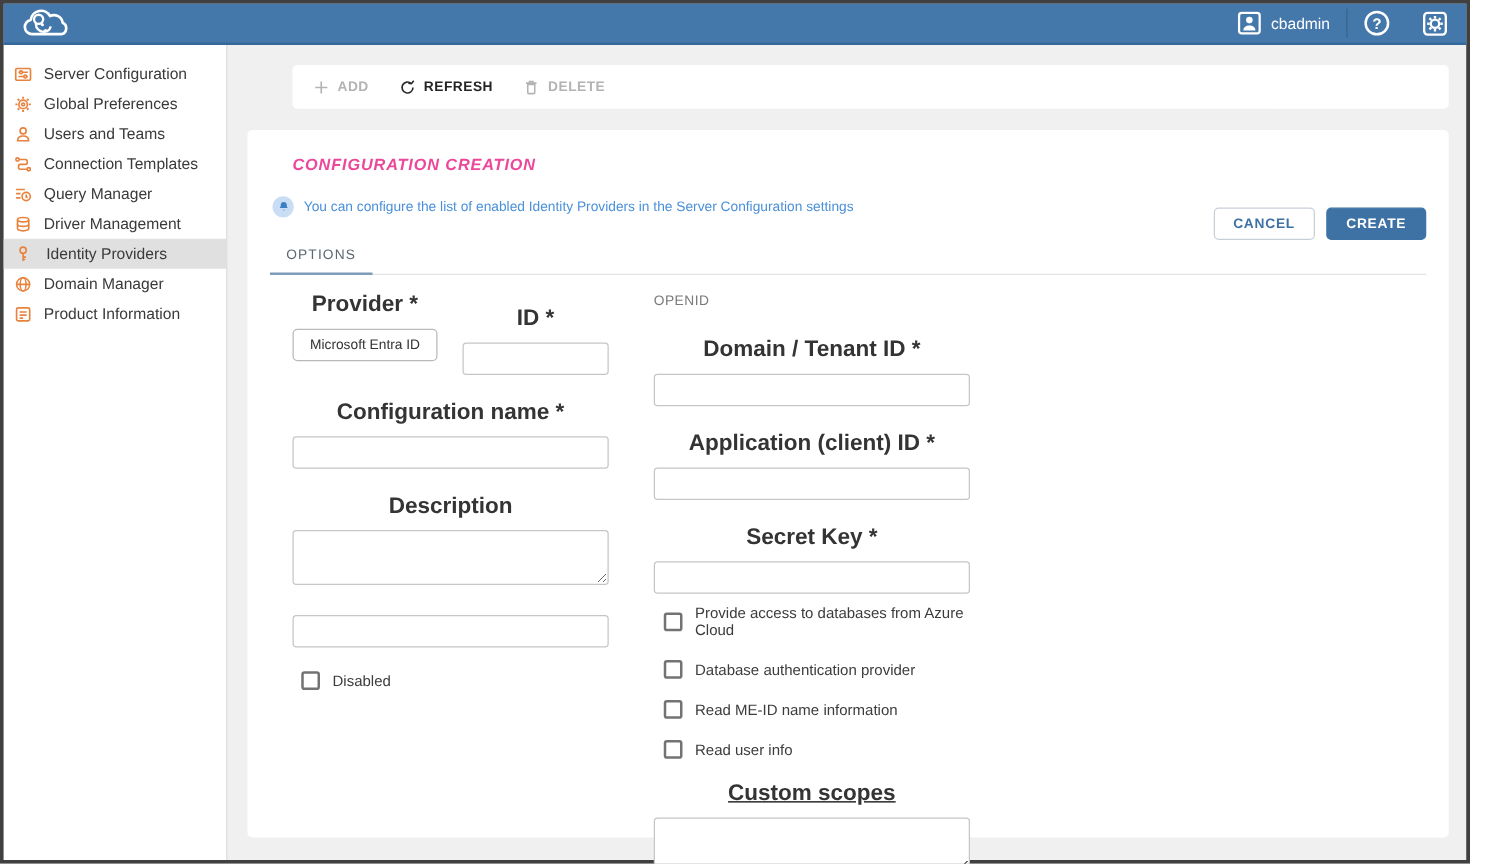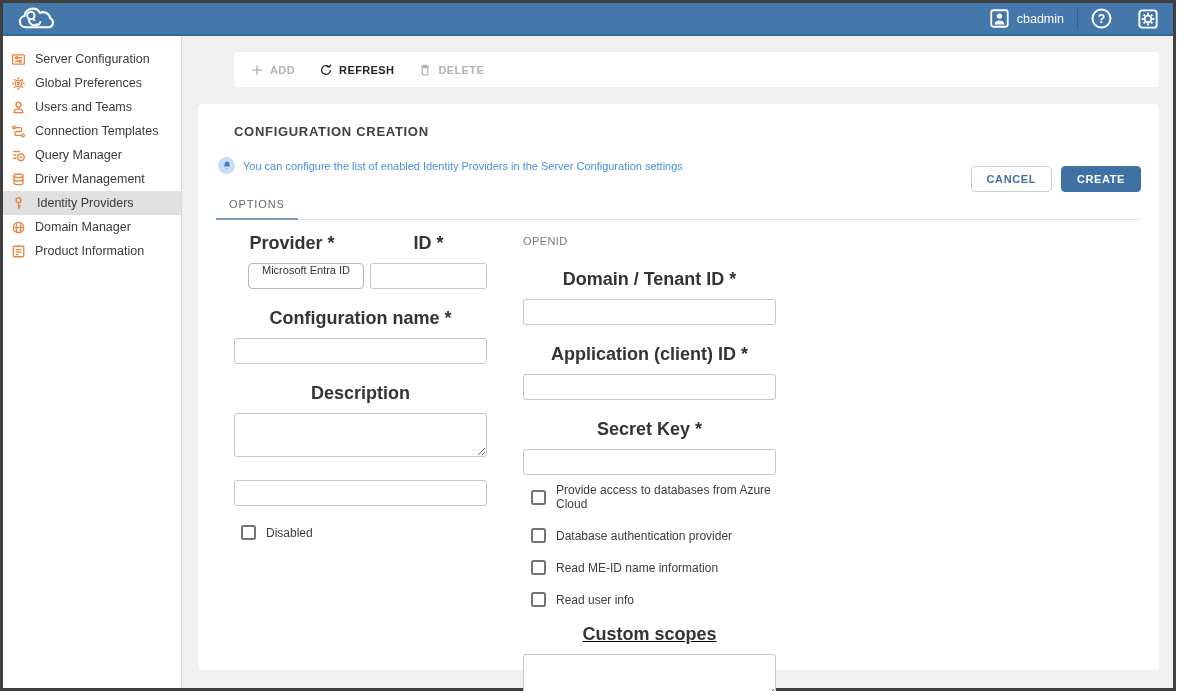--- a/index.html
+++ b/index.html
@@ -24,43 +24,43 @@
   .main { flex:1; padding:16px 14px 0 16px; min-width:0; }
   .panel { background:#FFFFFF; border-radius:4px; }
 
   
   .toolbar { height:35px; display:flex; align-items:center; padding:0 16px; gap:24px;margin-left:36px; }
   .tool-btn { display:flex; align-items:center; gap:6px; font-size:11px; font-weight:bold; letter-spacing:0.4px; color:#242424; cursor:pointer; background:none; border:none; font-family:inherit; }
   .tool-btn.disabled { color:#B3B3B3; cursor:default; }
 
   
   .form-panel { margin-top:17px; height:566px; position:relative; padding:16px 18px; }
-  .form-title { font-size:13px; font-weight:bold; letter-spacing:0.7px; color:#404040; margin:4px 0 0 18px; }
+  .form-title { font-size:13px; font-weight:bold; letter-spacing:0.7px; color:#ec4899; margin:4px 0 0 18px;font-style:italic; }
   .info-row { display:flex; align-items:center; gap:8px; margin:18px 0 0 2px; }
   .bell-badge { width:17px; height:17px; border-radius:50%; background:#C9DEF5; display:flex; align-items:center; justify-content:center; flex:0 0 auto; }
   .info-text { color:#4A90D9; font-size:11px; }
   .form-actions { position:absolute; top:62px; right:18px; display:flex; gap:9px; }
   .btn { height:26px; padding:0 15px; border-radius:4px; font-size:11px; font-weight:bold; letter-spacing:0.6px; cursor:pointer; font-family:inherit; }
   .btn-cancel { background:#FFFFFF; border:1px solid #C7D0D8; color:#3E72A4; }
   .btn-create { background:#3E72A4; border:1px solid #3E72A4; color:#FFFFFF; }
 
   .tabs-row { margin-top:15px; border-bottom:1px solid #E3E3E3; }
   .tab { display:inline-block; padding:9px 13px 8px; font-size:11px; letter-spacing:0.9px; color:#5C6872; border-bottom:2px solid #7F9CBA; margin-bottom:-1px; cursor:pointer; }
 
   .form-body { display:flex; gap:36px; margin:13px 0 0 18px; }
   .col { width:253px; flex:0 0 auto; }
   .field { margin-bottom:19px; }
   .field-label { display:block; font-size:18px; font-weight:bold; color:#343434; margin-bottom:9px;text-align:center; }
   .text-input { width:100%; height:26px; border:1px solid #C6C6C6; border-radius:3px; padding:0 7px; font-size:12px; font-family:inherit; background:#FFFFFF; }
   textarea.text-input { height:44px; padding:4px 7px; resize:both; }
   .row-2 { display:flex; gap:20px; }
   .row-2 .half-sm { width:116px; flex:0 0 auto; }
-  .row-2 .half-grow { flex:1; }
-
-  .dropdown { width:100%; height:26px; border:1px solid #B9B9B9; border-radius:4px; background:#FFFFFF; display:flex; gap:6px; padding:0 7px; font-size:11px; color:#333333; cursor:pointer;margin-left:14px; }
+  .row-2 .half-grow { flex:1;margin-top:11px; }
+
+  .dropdown { width:100%; height:26px; border:1px solid #B9B9B9; border-radius:4px; background:#FFFFFF; display:flex; align-items:center; gap:6px; padding:0 7px; font-size:11px; color:#333333; cursor:pointer; }
   .dropdown .dd-label { flex:1; white-space:nowrap; }
 
   .cb-row { display:flex; align-items:center; gap:10px; margin-bottom:17px; cursor:pointer; }
   .cb-box { width:15px; height:15px; border:2px solid #737373; border-radius:2.5px; background:#FFFFFF; flex:0 0 auto; }
   .cb-label { font-size:12px; color:#3C3C3C; }
   .cb-indent { margin-left:7px; }
   .section-label { font-size:11px; color:#7A7A7A; letter-spacing:0.4px; margin:2px 0 22px 0; }
   .cb-group { margin-top:8px; margin-left:8px; }
 </style>
 </head>

